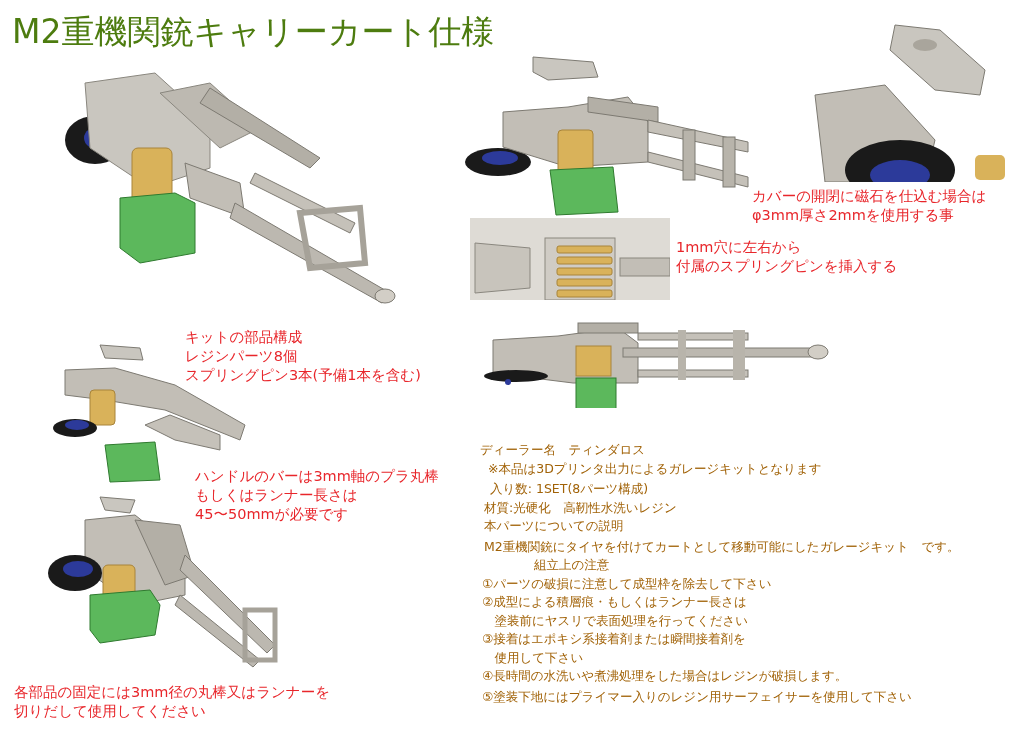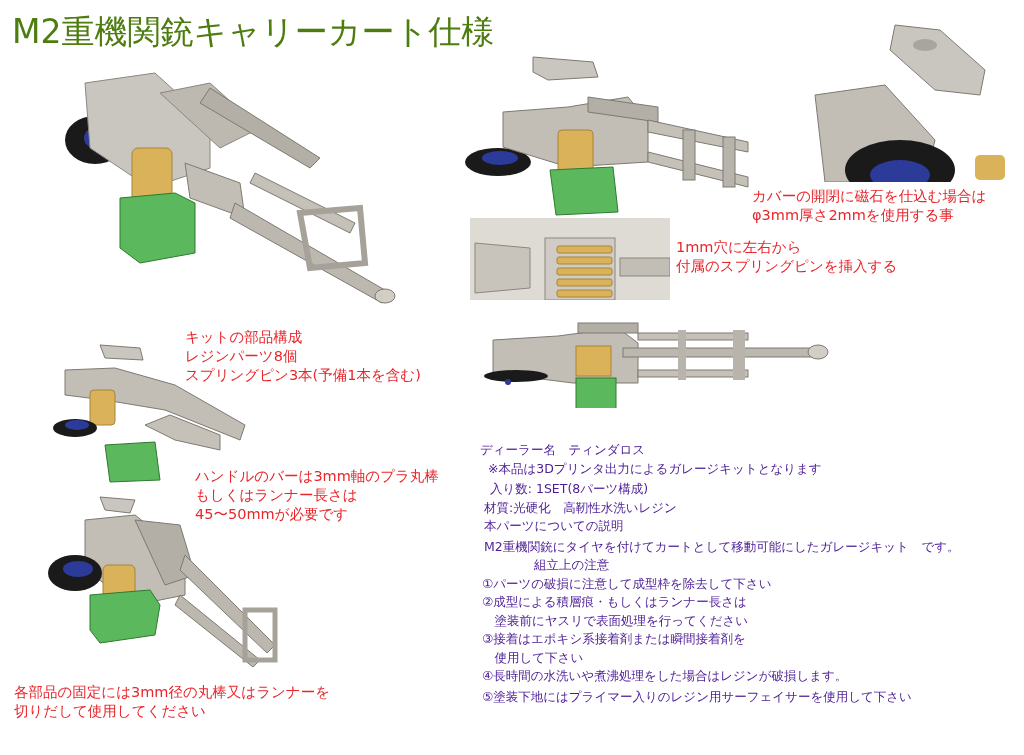--- a/index.html
+++ b/index.html
@@ -1,21 +1,21 @@
 <!DOCTYPE html>
 <html><head>
 <meta charset="utf-8">
 <style>
   html, body { margin: 0; padding: 0; background: #ffffff; }
   body { width: 1024px; height: 755px; position: relative; overflow: hidden;
          font-family: "DejaVu Sans", "Liberation Sans", sans-serif; color: #111; }
   .abs { position: absolute; }
   .title { left: 12px; top: 10px; font-size: 33px; line-height: 44px; color: #4d7c0f; letter-spacing: 0px; white-space: nowrap; }
   .red { color: #e8262b; font-size: 14.5px; line-height: 19px; white-space: nowrap; }
-  .black { color: #4c1d95; font-size: 12.5px; line-height: 18.5px; white-space: nowrap; }
+  .black { color: #a16207; font-size: 12.5px; line-height: 18.5px; white-space: nowrap; }
   .line { display: block; }
   .pic { position: absolute; }
   svg { display: block; }
 </style>
 </head>
 <body>
 
 <div class="abs title">M2重機関銃キャリーカート仕様</div>
 
 <div class="pic" style="left:60px; top:68px; width:350px; height:240px;">

